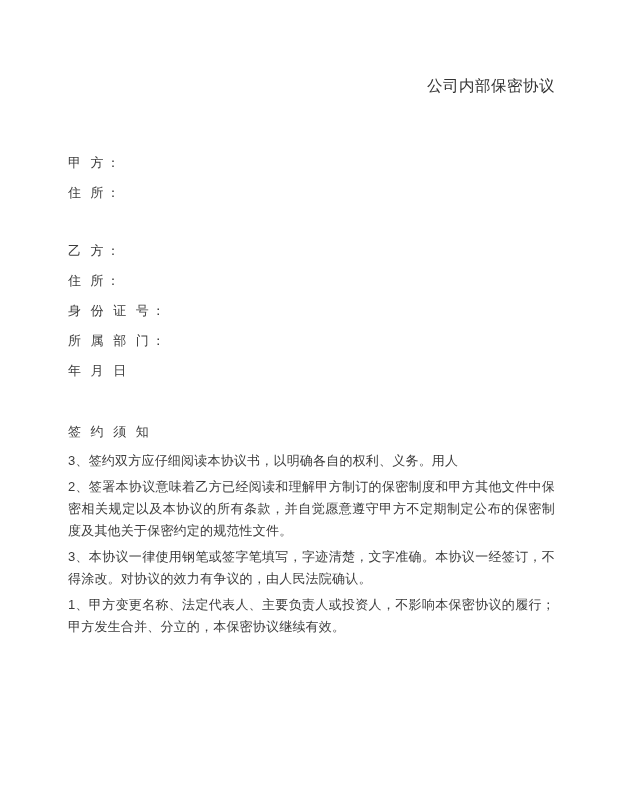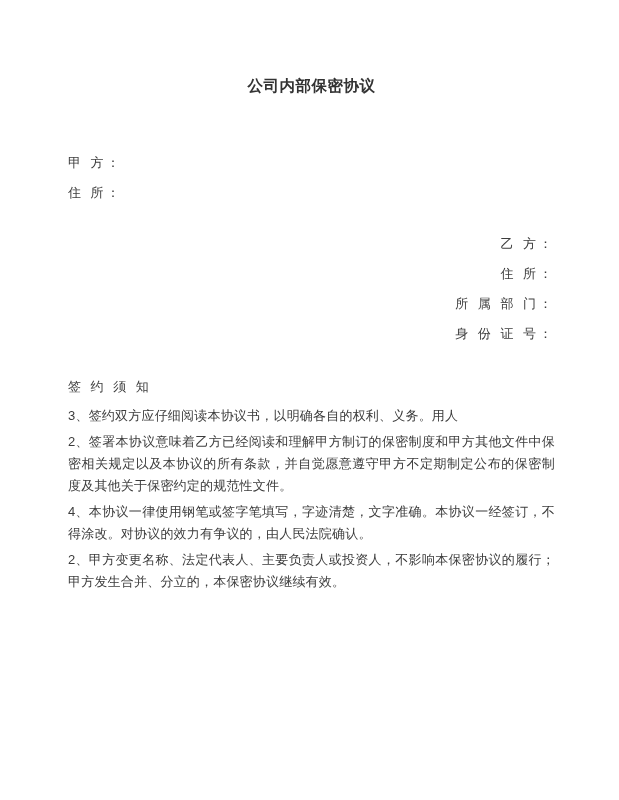--- a/index.html
+++ b/index.html
@@ -12,46 +12,45 @@
     width: 619px;
     height: 800px;
     background: #ffffff;
     box-sizing: border-box;
     padding: 76px 64px 0 68px;
     font-family: "Liberation Sans", "DejaVu Sans", sans-serif;
     color: #3c3c3c;
     overflow: hidden;
   }
   .doc-title {
-    text-align: center;
+    text-align: right;
     font-size: 15.5px;
-    font-weight: bold;
+    font-weight: normal;
     color: #333333;
     letter-spacing: 0.5px;
     line-height: 20px;
     height: 20px;
     margin: 0;
   }
   .fields-block-a {
     margin-top: 52px;
   }
   .fields-block-b {
-    margin-top: 21px;
-    text-align: right;
+    margin-top: 28px;
   }
   .field-row {
     height: 30px;
     line-height: 30px;
     font-size: 13px;
     letter-spacing: 3px;
     color: #3c3c3c;
     white-space: pre;
   }
   .notice-heading {
-    margin-top: 28px;
+    margin-top: 36px;
     height: 20px;
     line-height: 20px;
     font-size: 13px;
     letter-spacing: 3px;
     color: #3c3c3c;
     white-space: pre;
   }
   .notice-body {
     margin-top: 8px;
     width: 487px;
@@ -73,26 +72,27 @@
   <h1 class="doc-title">公司内部保密协议</h1>
 
   <div class="fields-block-a">
     <div class="field-row">甲 方：</div>
     <div class="field-row">住 所：</div>
   </div>
 
   <div class="fields-block-b">
     <div class="field-row">乙 方：</div>
     <div class="field-row">住 所：</div>
+    <div class="field-row">身 份 证 号：</div>
     <div class="field-row">所 属 部 门：</div>
-    <div class="field-row">身 份 证 号：</div>
+    <div class="field-row">年 月 日</div>
   </div>
 
   <div class="notice-heading">签 约 须 知</div>
 
   <div class="notice-body">
     <p class="clause">3、签约双方应仔细阅读本协议书，以明确各自的权利、义务。用人</p>
     <p class="clause">2、签署本协议意味着乙方已经阅读和理解甲方制订的保密制度和甲方其他文件中保密相关规定以及本协议的所有条款，并自觉愿意遵守甲方不定期制定公布的保密制度及其他关于保密约定的规范性文件。</p>
-    <p class="clause">4、本协议一律使用钢笔或签字笔填写，字迹清楚，文字准确。本协议一经签订，不得涂改。对协议的效力有争议的，由人民法院确认。</p>
-    <p class="clause">2、甲方变更名称、法定代表人、主要负责人或投资人，不影响本保密协议的履行；甲方发生合并、分立的，本保密协议继续有效。</p>
+    <p class="clause">3、本协议一律使用钢笔或签字笔填写，字迹清楚，文字准确。本协议一经签订，不得涂改。对协议的效力有争议的，由人民法院确认。</p>
+    <p class="clause">1、甲方变更名称、法定代表人、主要负责人或投资人，不影响本保密协议的履行；甲方发生合并、分立的，本保密协议继续有效。</p>
   </div>
 
 </div>
 
 </body></html>

